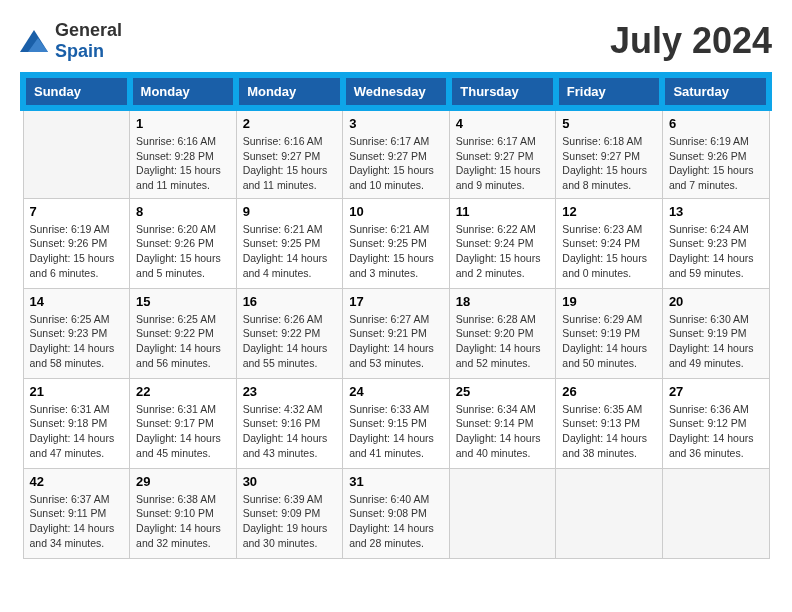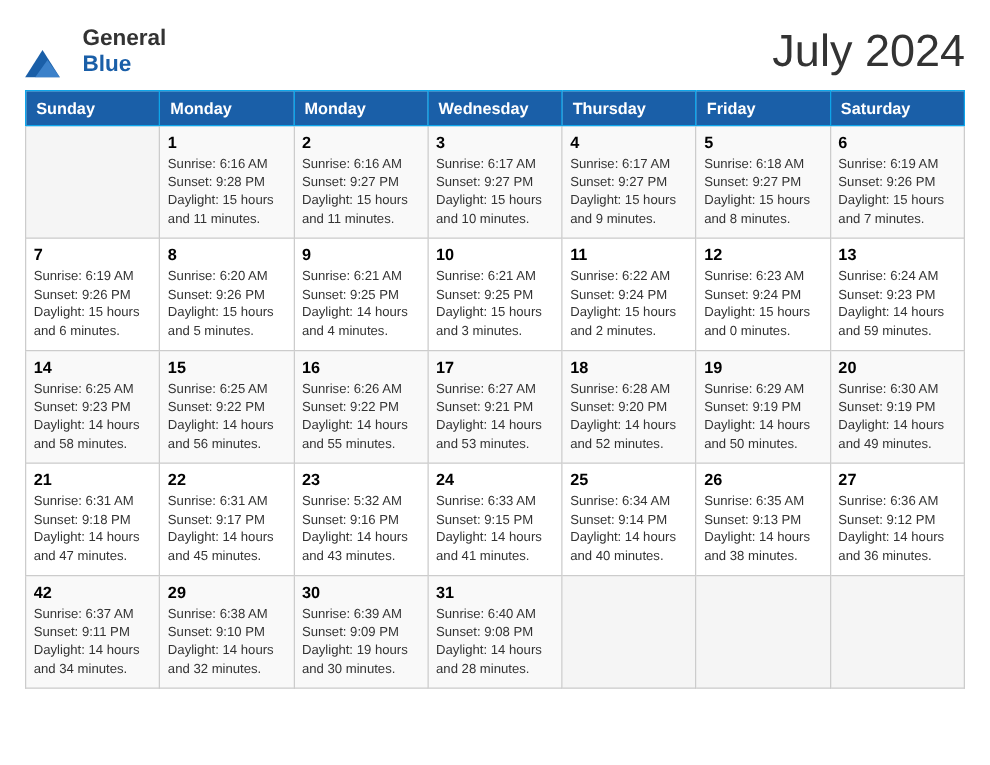--- a/index.html
+++ b/index.html
@@ -11,52 +11,52 @@
       padding: 20px;
     }
     .header {
       display: flex;
       justify-content: space-between;
       align-items: flex-start;
       margin-bottom: 10px;
     }
     .logo {
       display: flex;
-      align-items: flex-end;
-      gap: 18px;
+      align-items: center;
+      gap: 7px;
     }
     .logo-icon {
       width: 28px;
       height: 22px;
     }
     .title-block {
       text-align: right;
     }
     .month-title {
       font-size: 36px;
-      font-weight: normal;
+      font-weight: bold;
       color: #333;
     }
     .location-title {
       font-size: 16px;
       color: #555;
     }
     table {
       width: 100%;
       border-collapse: collapse;
       font-size: 11px;
     }
     thead tr th {
       background-color: #1a5fa8;
       color: #fff;
       text-align: left;
       padding: 6px 8px;
       font-size: 13px;
       font-weight: bold;
-      border: 1px solid #0ea5e9;
+      border: 6px solid #0ea5e9;
     }
     tbody tr td {
       border: 1px solid #ccc;
       vertical-align: top;
       padding: 5px 6px;
       min-height: 80px;
       height: 90px;
       width: 14.28%;
       background: #fff;
     }
@@ -85,21 +85,21 @@
 <body>
 
 <div class="header">
   <div class="logo">
     <svg class="logo-icon" viewBox="0 0 28 22" xmlns="http://www.w3.org/2000/svg">
       <polygon points="0,22 14,0 28,22" fill="#1a5fa8"></polygon>
       <polygon points="8,22 18,8 28,22" fill="#4a90d9" opacity="0.7"></polygon>
     </svg>
     <div>
       <span style="font-size:18px;font-weight:bold;color:#333;">General</span><br>
-      <span style="font-size:18px;font-weight:bold;color:#1a5fa8;">Blue</span>
+      <span style="font-size:18px;font-weight:bold;color:#1a5fa8;">Spain</span>
     </div>
   </div>
   <div class="title-block">
     <div class="month-title">July 2024</div>
   </div>
 </div>
 
 <table>
   <thead>
     <tr>
@@ -293,21 +293,21 @@
         <span class="day-number">22</span>
         <div class="day-info">
           <span>Sunrise: 6:31 AM</span><br>
           <span>Sunset: 9:17 PM</span><br>
           <span>Daylight: 14 hours and 45 minutes.</span>
         </div>
       </td>
         <td>
         <span class="day-number">23</span>
         <div class="day-info">
-          <span>Sunrise: 5:32 AM</span><br>
+          <span>Sunrise: 4:32 AM</span><br>
           <span>Sunset: 9:16 PM</span><br>
           <span>Daylight: 14 hours and 43 minutes.</span>
         </div>
       </td>
         <td>
         <span class="day-number">24</span>
         <div class="day-info">
           <span>Sunrise: 6:33 AM</span><br>
           <span>Sunset: 9:15 PM</span><br>
           <span>Daylight: 14 hours and 41 minutes.</span>

